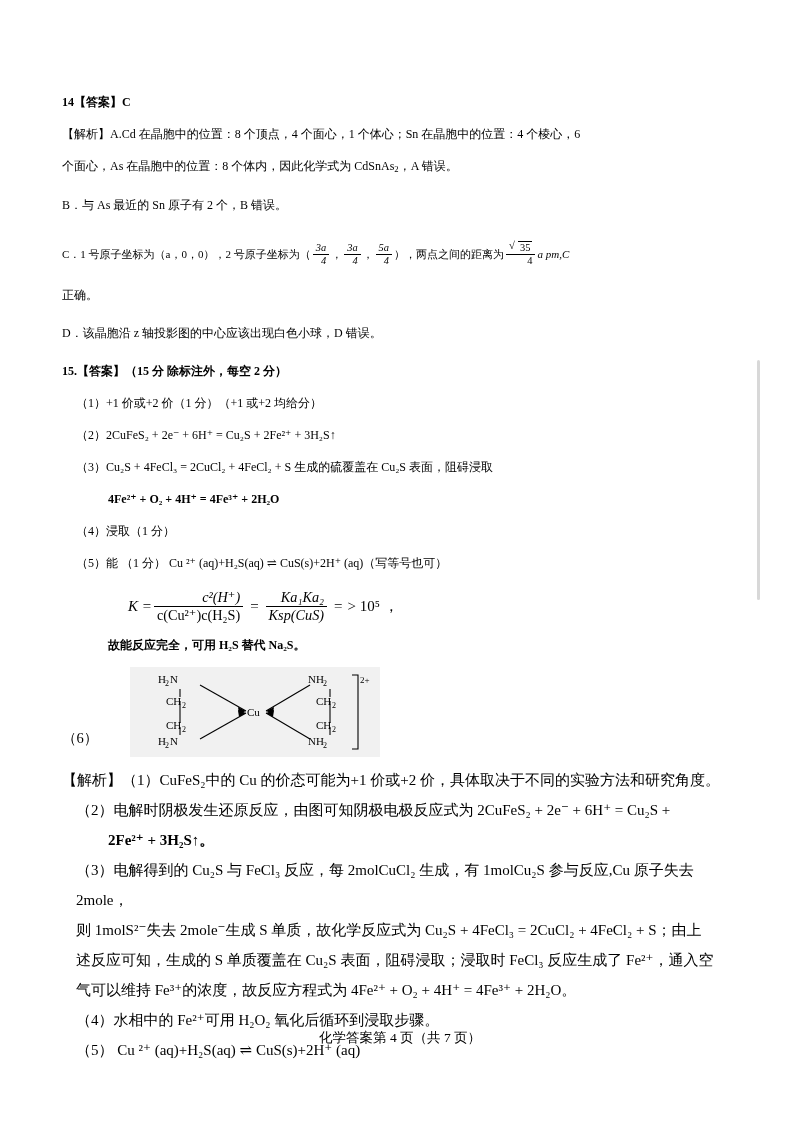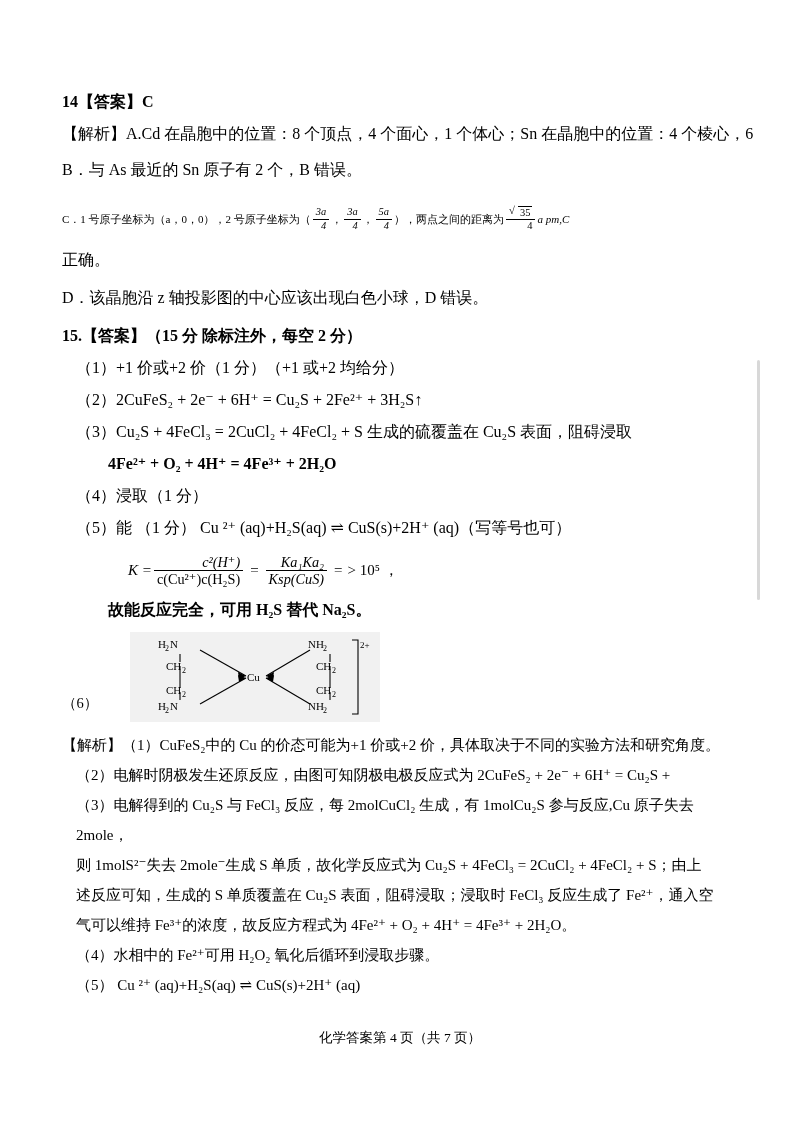--- a/index.html
+++ b/index.html
@@ -22,21 +22,21 @@
     height: 1131px;
     background: #fff;
   }
   .content {
     position: absolute;
     left: 62px;
     top: 86px;
     width: 684px;
   }
   .line {
-    font-size: 16px;
+    font-size: 12px;
     line-height: 32px;
     white-space: nowrap;
   }
   .para {
     font-size: 15px;
     line-height: 30px;
   }
   .bold { font-weight: bold; }
   sub { font-size: 0.72em; vertical-align: -0.28em; }
   .ital { font-style: italic; }
@@ -141,20 +141,23 @@
 
 <div class="page">
   <div class="edge-mark"></div>
 
   <div class="content">
 
     <div class="line bold">14【答案】C</div>
 
     <div class="line">【解析】A.Cd 在晶胞中的位置：8 个顶点，4 个面心，1 个体心；Sn 在晶胞中的位置：4 个棱心，6</div>
 
+    <div class="line">
+      <span>个面心，As 在晶胞中的位置：8 个体内，因此化学式为 CdSnAs</span><sub>2</sub><span>，A 错误。</span>
+    </div>
 
     <div class="line" style="margin-top:4px;">B．与 As 最近的 Sn 原子有 2 个，B 错误。</div>
 
     <div class="row-c" style="margin-top:18px;">
       <span>C．1 号原子坐标为（a，0，0），2 号原子坐标为（</span>
       <span class="frac ital">
         <span class="num">3a</span>
         <span class="den">4</span>
       </span>
       <span>，</span>
@@ -257,20 +260,21 @@
 
           <text x="117" y="49" font-family="Liberation Serif, serif" font-size="11">Cu</text>
           <text x="230" y="16" font-family="Liberation Serif, serif" font-size="9">2+</text>
         </svg>
       </div>
       <div class="mol-label">（6）</div>
     </div>
 
     <div class="para" style="margin-top:6px;">【解析】（1）CuFeS₂中的 Cu 的价态可能为+1 价或+2 价，具体取决于不同的实验方法和研究角度。</div>
     <div class="para ind1">（2）电解时阴极发生还原反应，由图可知阴极电极反应式为 2CuFeS₂ + 2e⁻ + 6H⁺ = Cu₂S +</div>
+    <div class="para ind2">2Fe²⁺ + 3H₂S↑。</div>
     <div class="para ind1">（3）电解得到的 Cu₂S 与 FeCl₃ 反应，每 2molCuCl₂ 生成，有 1molCu₂S 参与反应,Cu 原子失去 2mole，</div>
     <div class="para ind1">则 1molS²⁻失去 2mole⁻生成 S 单质，故化学反应式为 Cu₂S + 4FeCl₃ = 2CuCl₂ + 4FeCl₂ + S；由上</div>
     <div class="para ind1">述反应可知，生成的 S 单质覆盖在 Cu₂S 表面，阻碍浸取；浸取时 FeCl₃ 反应生成了 Fe²⁺，通入空</div>
     <div class="para ind1">气可以维持 Fe³⁺的浓度，故反应方程式为 4Fe²⁺ + O₂ + 4H⁺ = 4Fe³⁺ + 2H₂O。</div>
     <div class="para ind1">（4）水相中的 Fe²⁺可用 H₂O₂ 氧化后循环到浸取步骤。</div>
     <div class="para ind1">（5） Cu ²⁺ (aq)+H₂S(aq) ⇌  CuS(s)+2H⁺ (aq)</div>
 
   </div>
 
   <div class="footer">化学答案第 4 页（共 7 页）</div>

